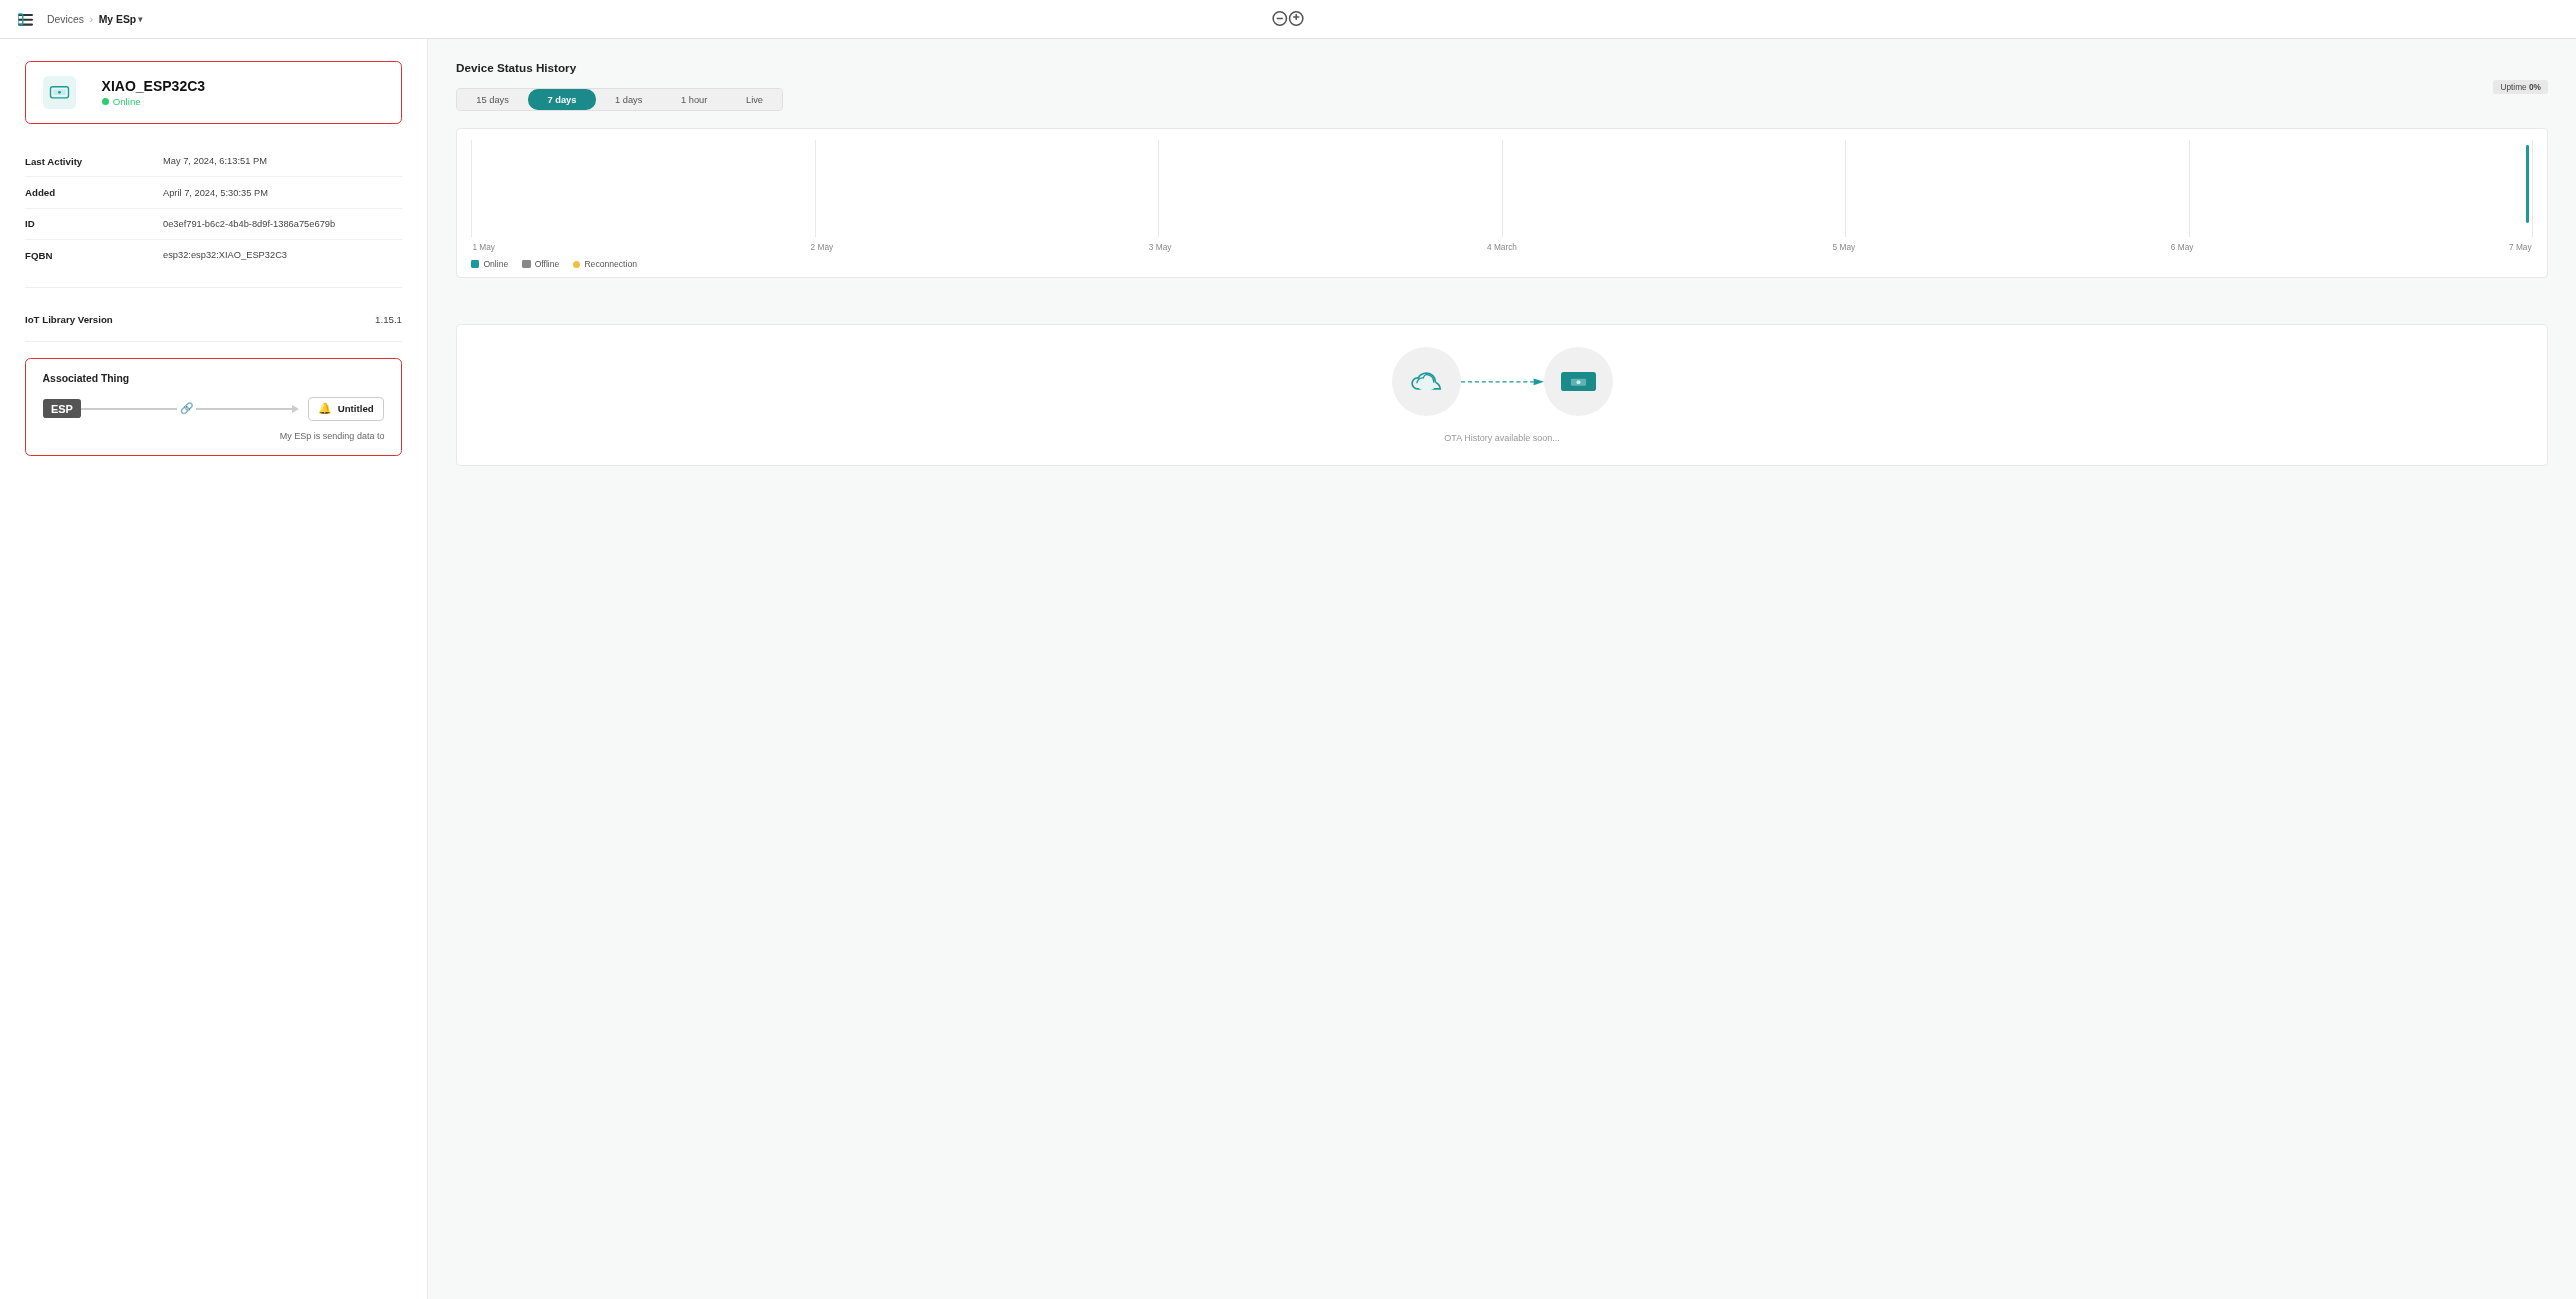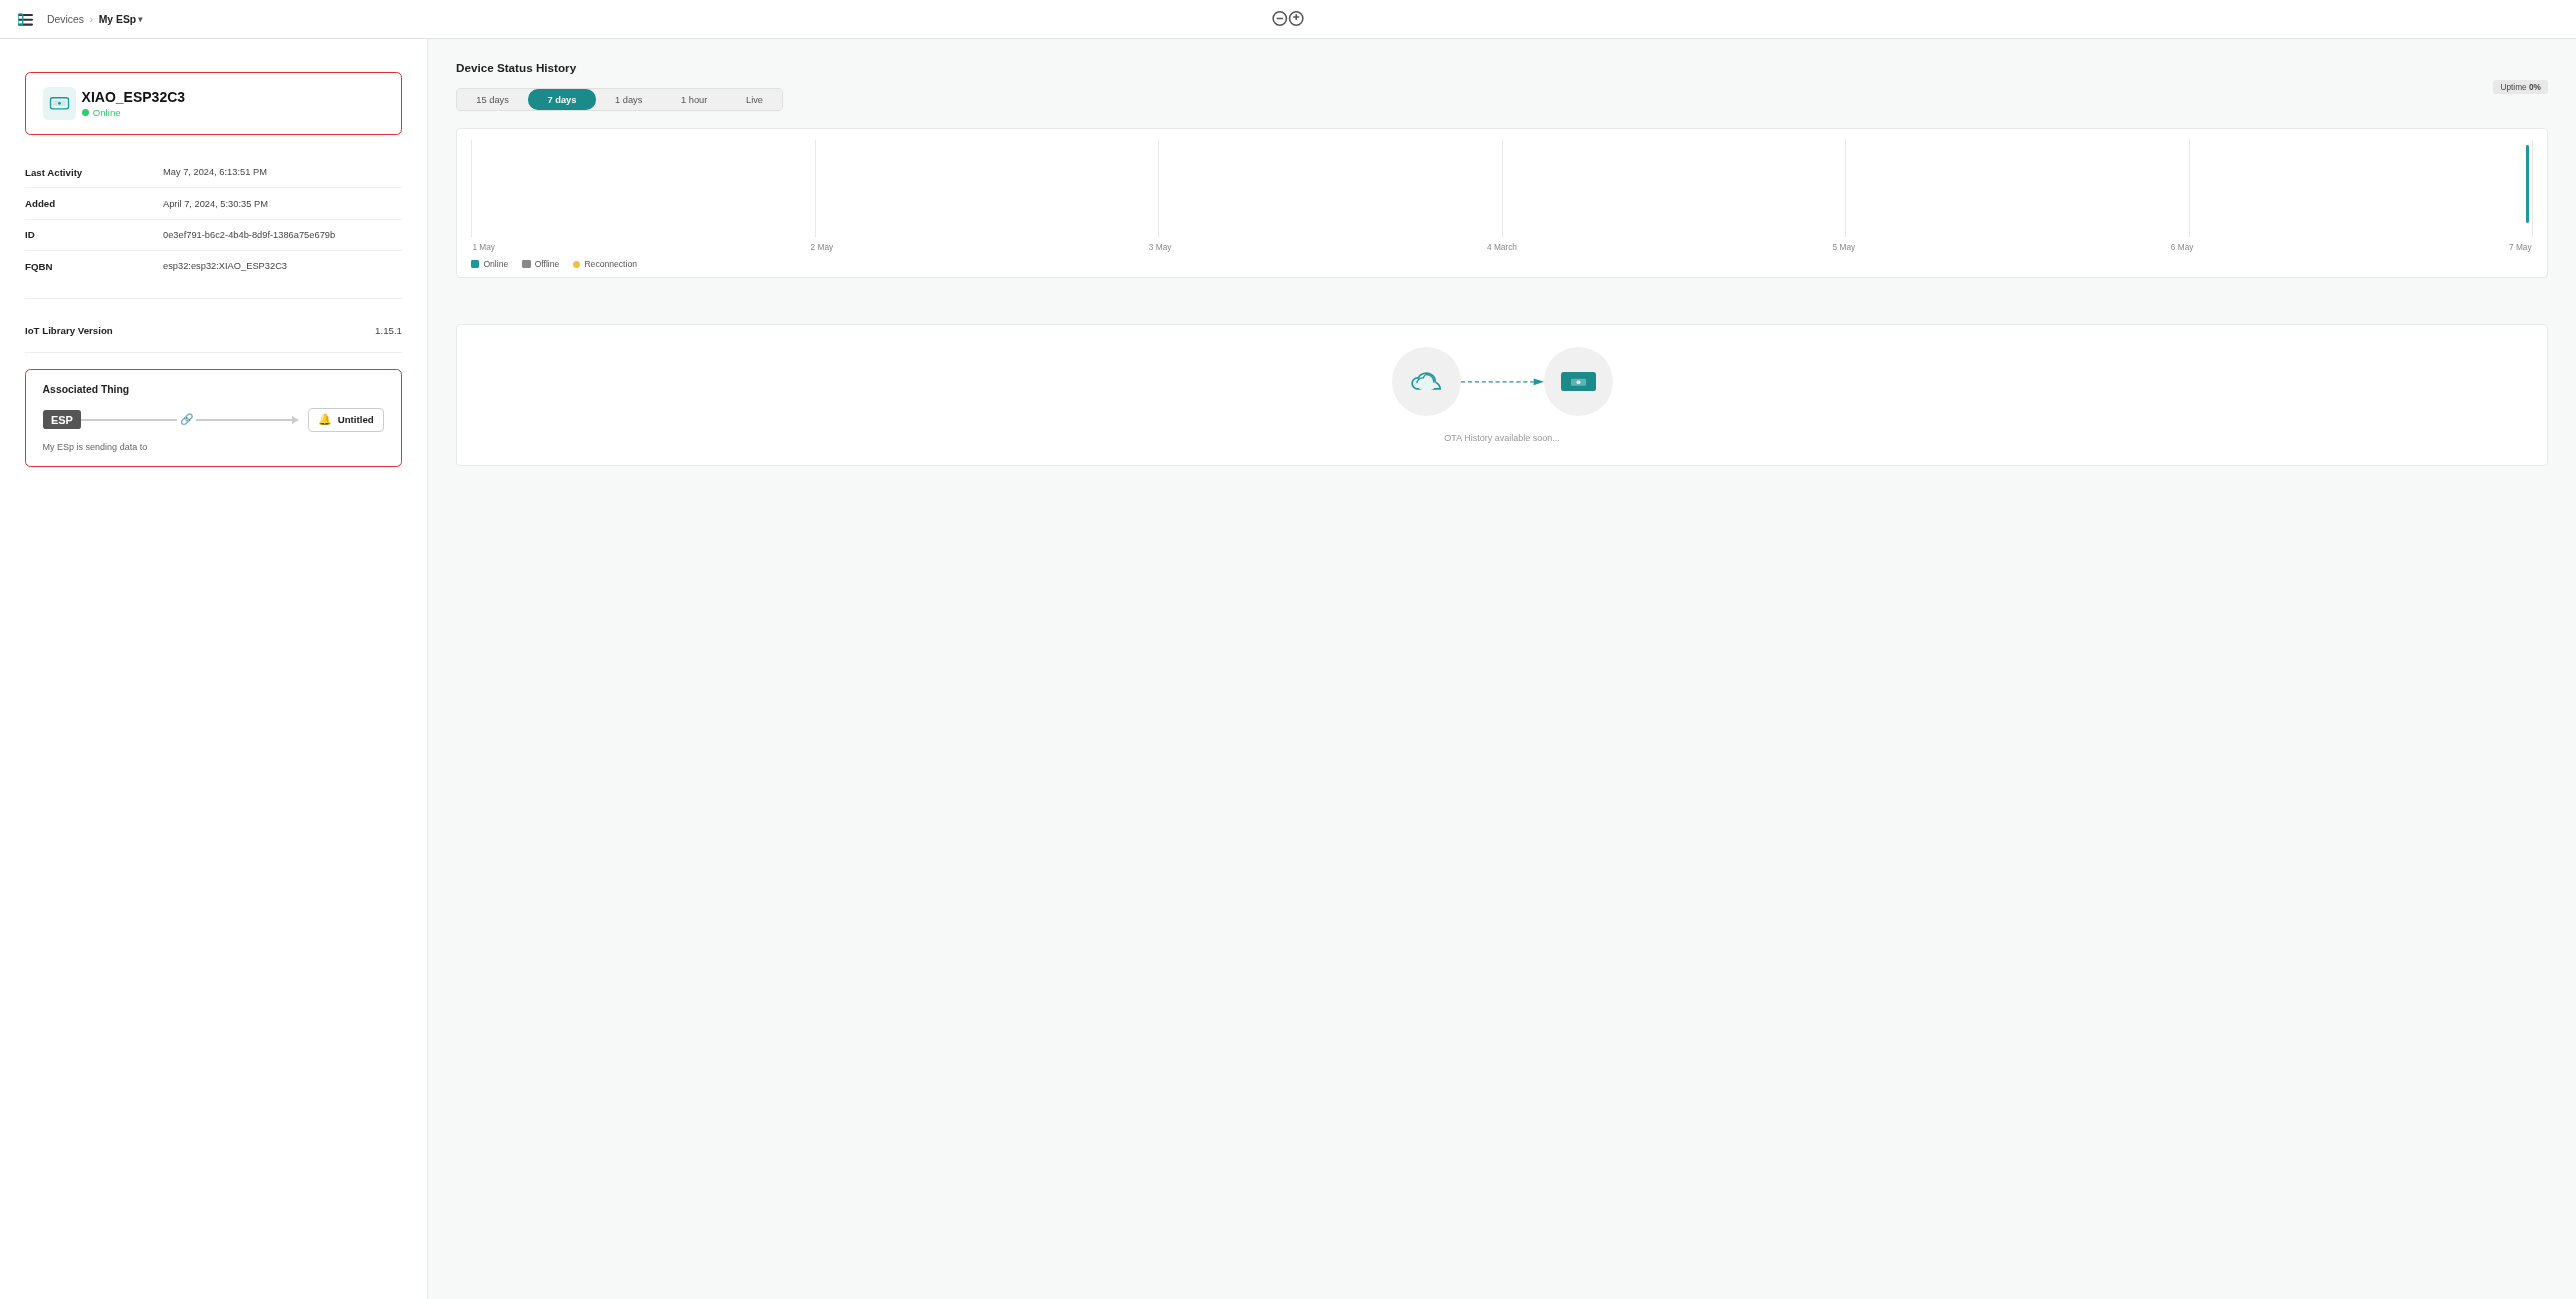--- a/index.html
+++ b/index.html
@@ -80,23 +80,22 @@
       border-right: 0.7px solid #e8e8e8;
     }
 
     
     .device-card {
       border: 1.4px solid #e03030;
       border-radius: 5.5px;
       padding: 14px 16.6px;
       display: flex;
       align-items: center;
-      gap: 6px;
+      gap: 26px;
       margin-bottom: 22px;
-      margin-top: 11px;
     }
     .device-icon-wrap {
       width: 33px;
       height: 33px;
       background: #e8f5f5;
       border-radius: 5.5px;
       display: flex;
       align-items: center;
       justify-content: center;
       flex-shrink: 0;
@@ -239,20 +238,21 @@
     }
     .thing-name {
       font-weight: 600;
       color: #222;
       font-size: 9.7px;
     }
     .assoc-desc {
       color: #666;
       font-size: 9px;
       margin-top: 7px;
+      text-align: right;
     }
 
     
     .right-panel {
       flex: 1;
       padding: 22px 28px;
       background: #f7f9f9;
     }
 
     

